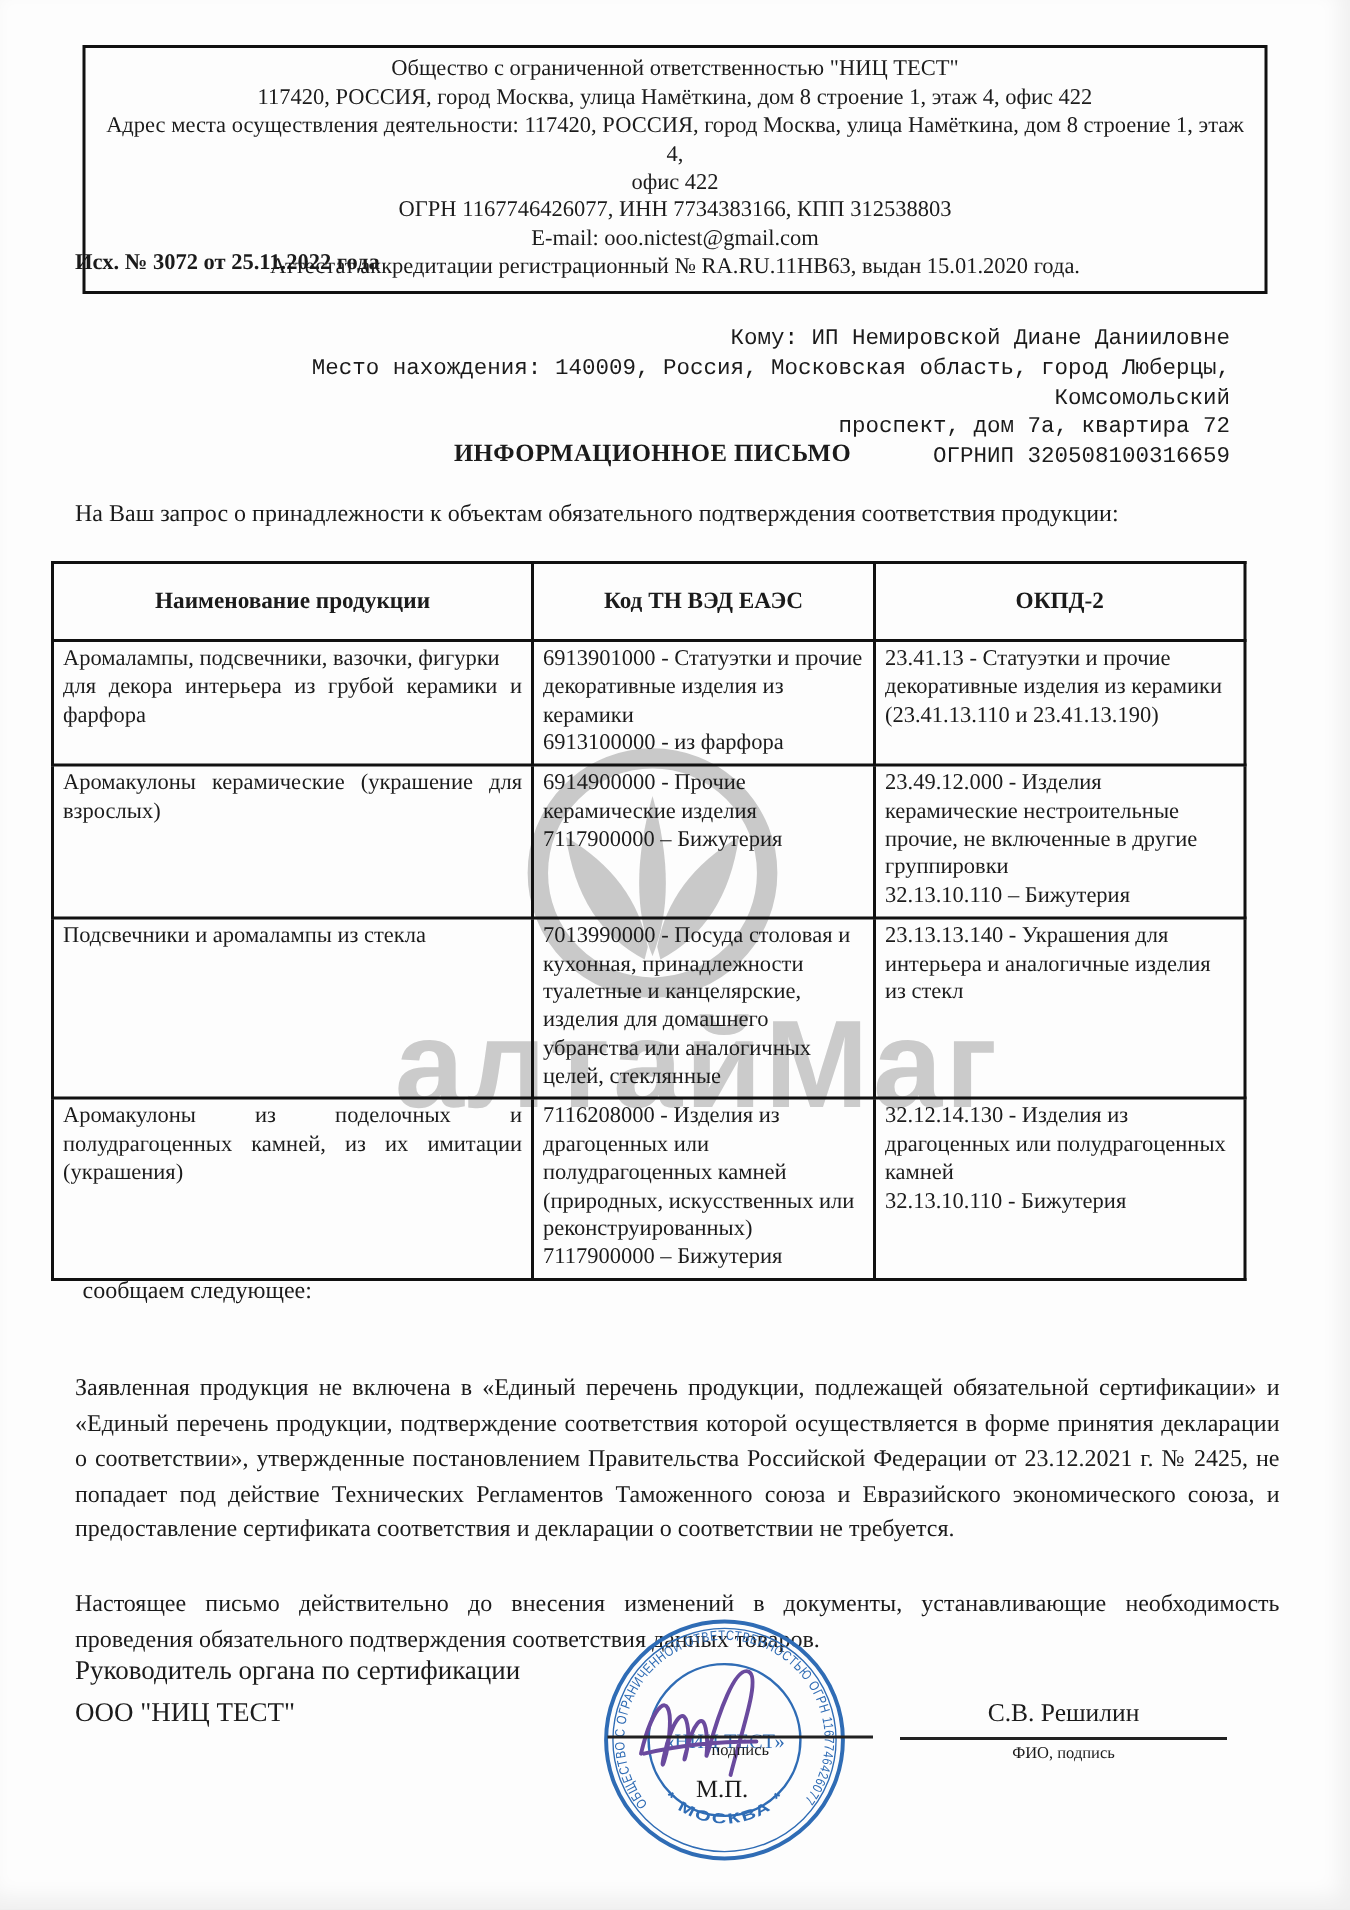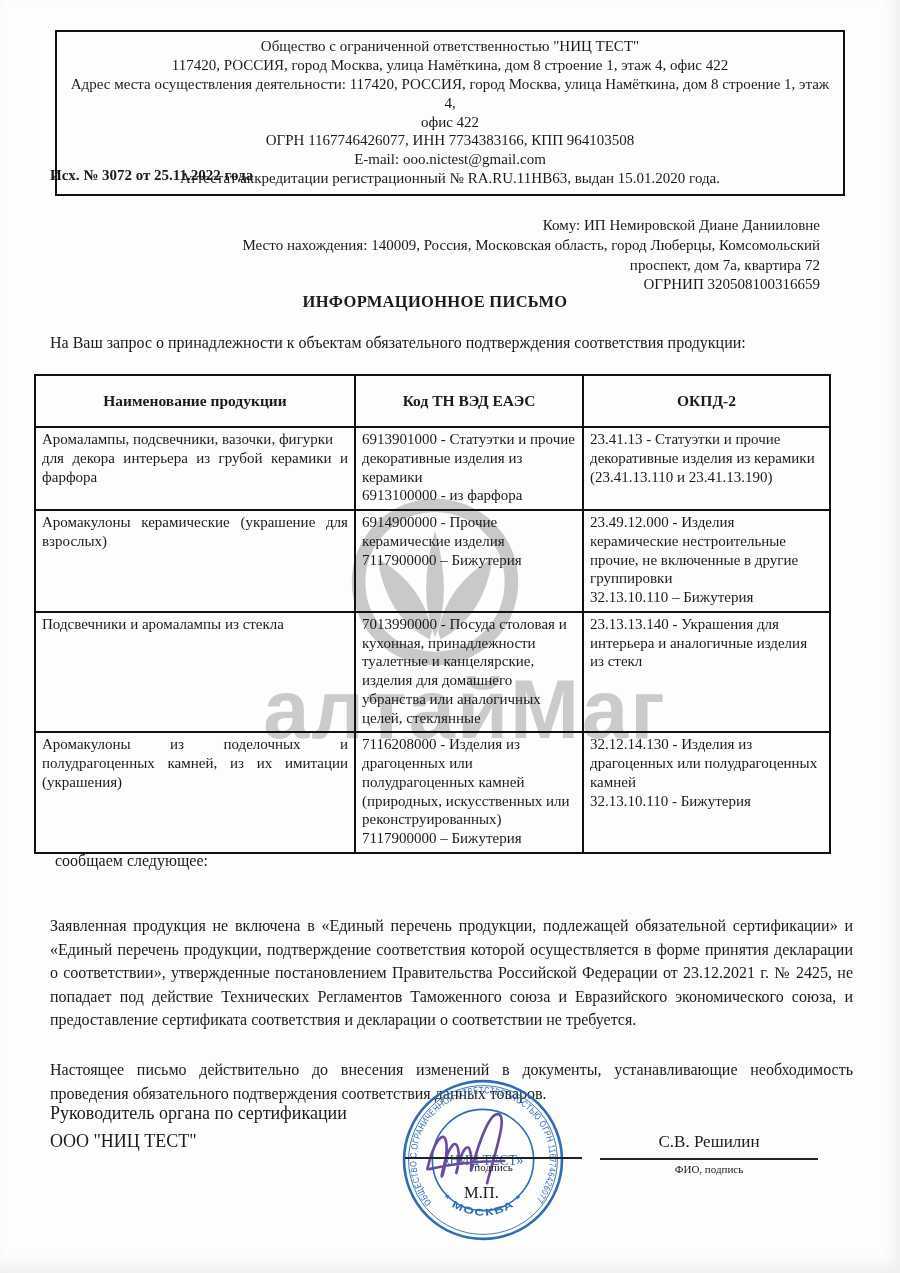--- a/index.html
+++ b/index.html
@@ -19,21 +19,21 @@
     letter-spacing:3px;opacity:.55;line-height:1;}
   
   .header-box{
     position:absolute;z-index:2;left:55px;top:30px;width:790px;box-sizing:border-box;
     border:2px solid #111;padding:5px 10px 6px 10px;text-align:center;
     font-size:15px;line-height:1.26;
   }
   
   .abs{position:absolute;z-index:2;}
   .ref-line{left:50px;top:167px;font-weight:bold;font-size:15px;}
-  .recipient{right:80px;top:216px;width:620px;text-align:right;font-size:15px;line-height:1.32;}
+  .recipient{right:80px;top:216px;width:620px;text-align:right;font-size:15px;line-height:1.32;font-family:Liberation Mono, monospace;}
   .doc-title{left:0;top:292px;width:870px;text-align:center;font-weight:bold;font-size:16.5px;letter-spacing:.3px;}
   .intro{left:50px;top:334px;width:805px;font-size:16px;}
   .following{left:55px;top:852px;font-size:16px;}
   .para{left:50px;top:886px;width:803px;font-size:16px;line-height:1.47;text-align:justify;margin-top:28px;}
   .para2{top:1030px;}
   .signer{left:50px;top:1100px;font-size:18px;line-height:1.55;}
   
   .doc-table{
     position:absolute;z-index:2;left:34px;top:374px;width:795px;
     border-collapse:collapse;table-layout:fixed;font-size:15px;line-height:1.25;
@@ -64,21 +64,21 @@
     <path d="M80,140 Q38,118 30,62 Q74,88 82,132 Z" fill="#9a9a9a"></path>
     <path d="M90,140 Q132,118 140,62 Q96,88 88,132 Z" fill="#9a9a9a"></path>
   </svg>
   <div class="wm wm-brand abs">алтайМаг</div>
 
   <div class="header-box">
     <div>Общество с ограниченной ответственностью "НИЦ ТЕСТ"</div>
     <div>117420, РОССИЯ, город Москва, улица Намёткина, дом 8 строение 1, этаж 4, офис 422</div>
     <div>Адрес места осуществления деятельности: 117420, РОССИЯ, город Москва, улица Намёткина, дом 8 строение 1, этаж 4,</div>
     <div>офис 422</div>
-    <div>ОГРН 1167746426077, ИНН 7734383166, КПП 964103508</div>
+    <div>ОГРН 1167746426077, ИНН 7734383166, КПП 312538803</div>
     <div>E-mail: ooo.nictest@gmail.com</div>
     <div>Аттестат аккредитации регистрационный № RA.RU.11НВ63, выдан 15.01.2020 года.</div>
   </div>
 
   <div class="abs ref-line">Исх. № 3072 от 25.11.2022 года</div>
 
   <div class="abs recipient">
     <div>Кому: ИП Немировской Диане Данииловне</div>
     <div>Место нахождения: 140009, Россия, Московская область, город Люберцы, Комсомольский</div>
     <div>проспект, дом 7а, квартира 72</div>

